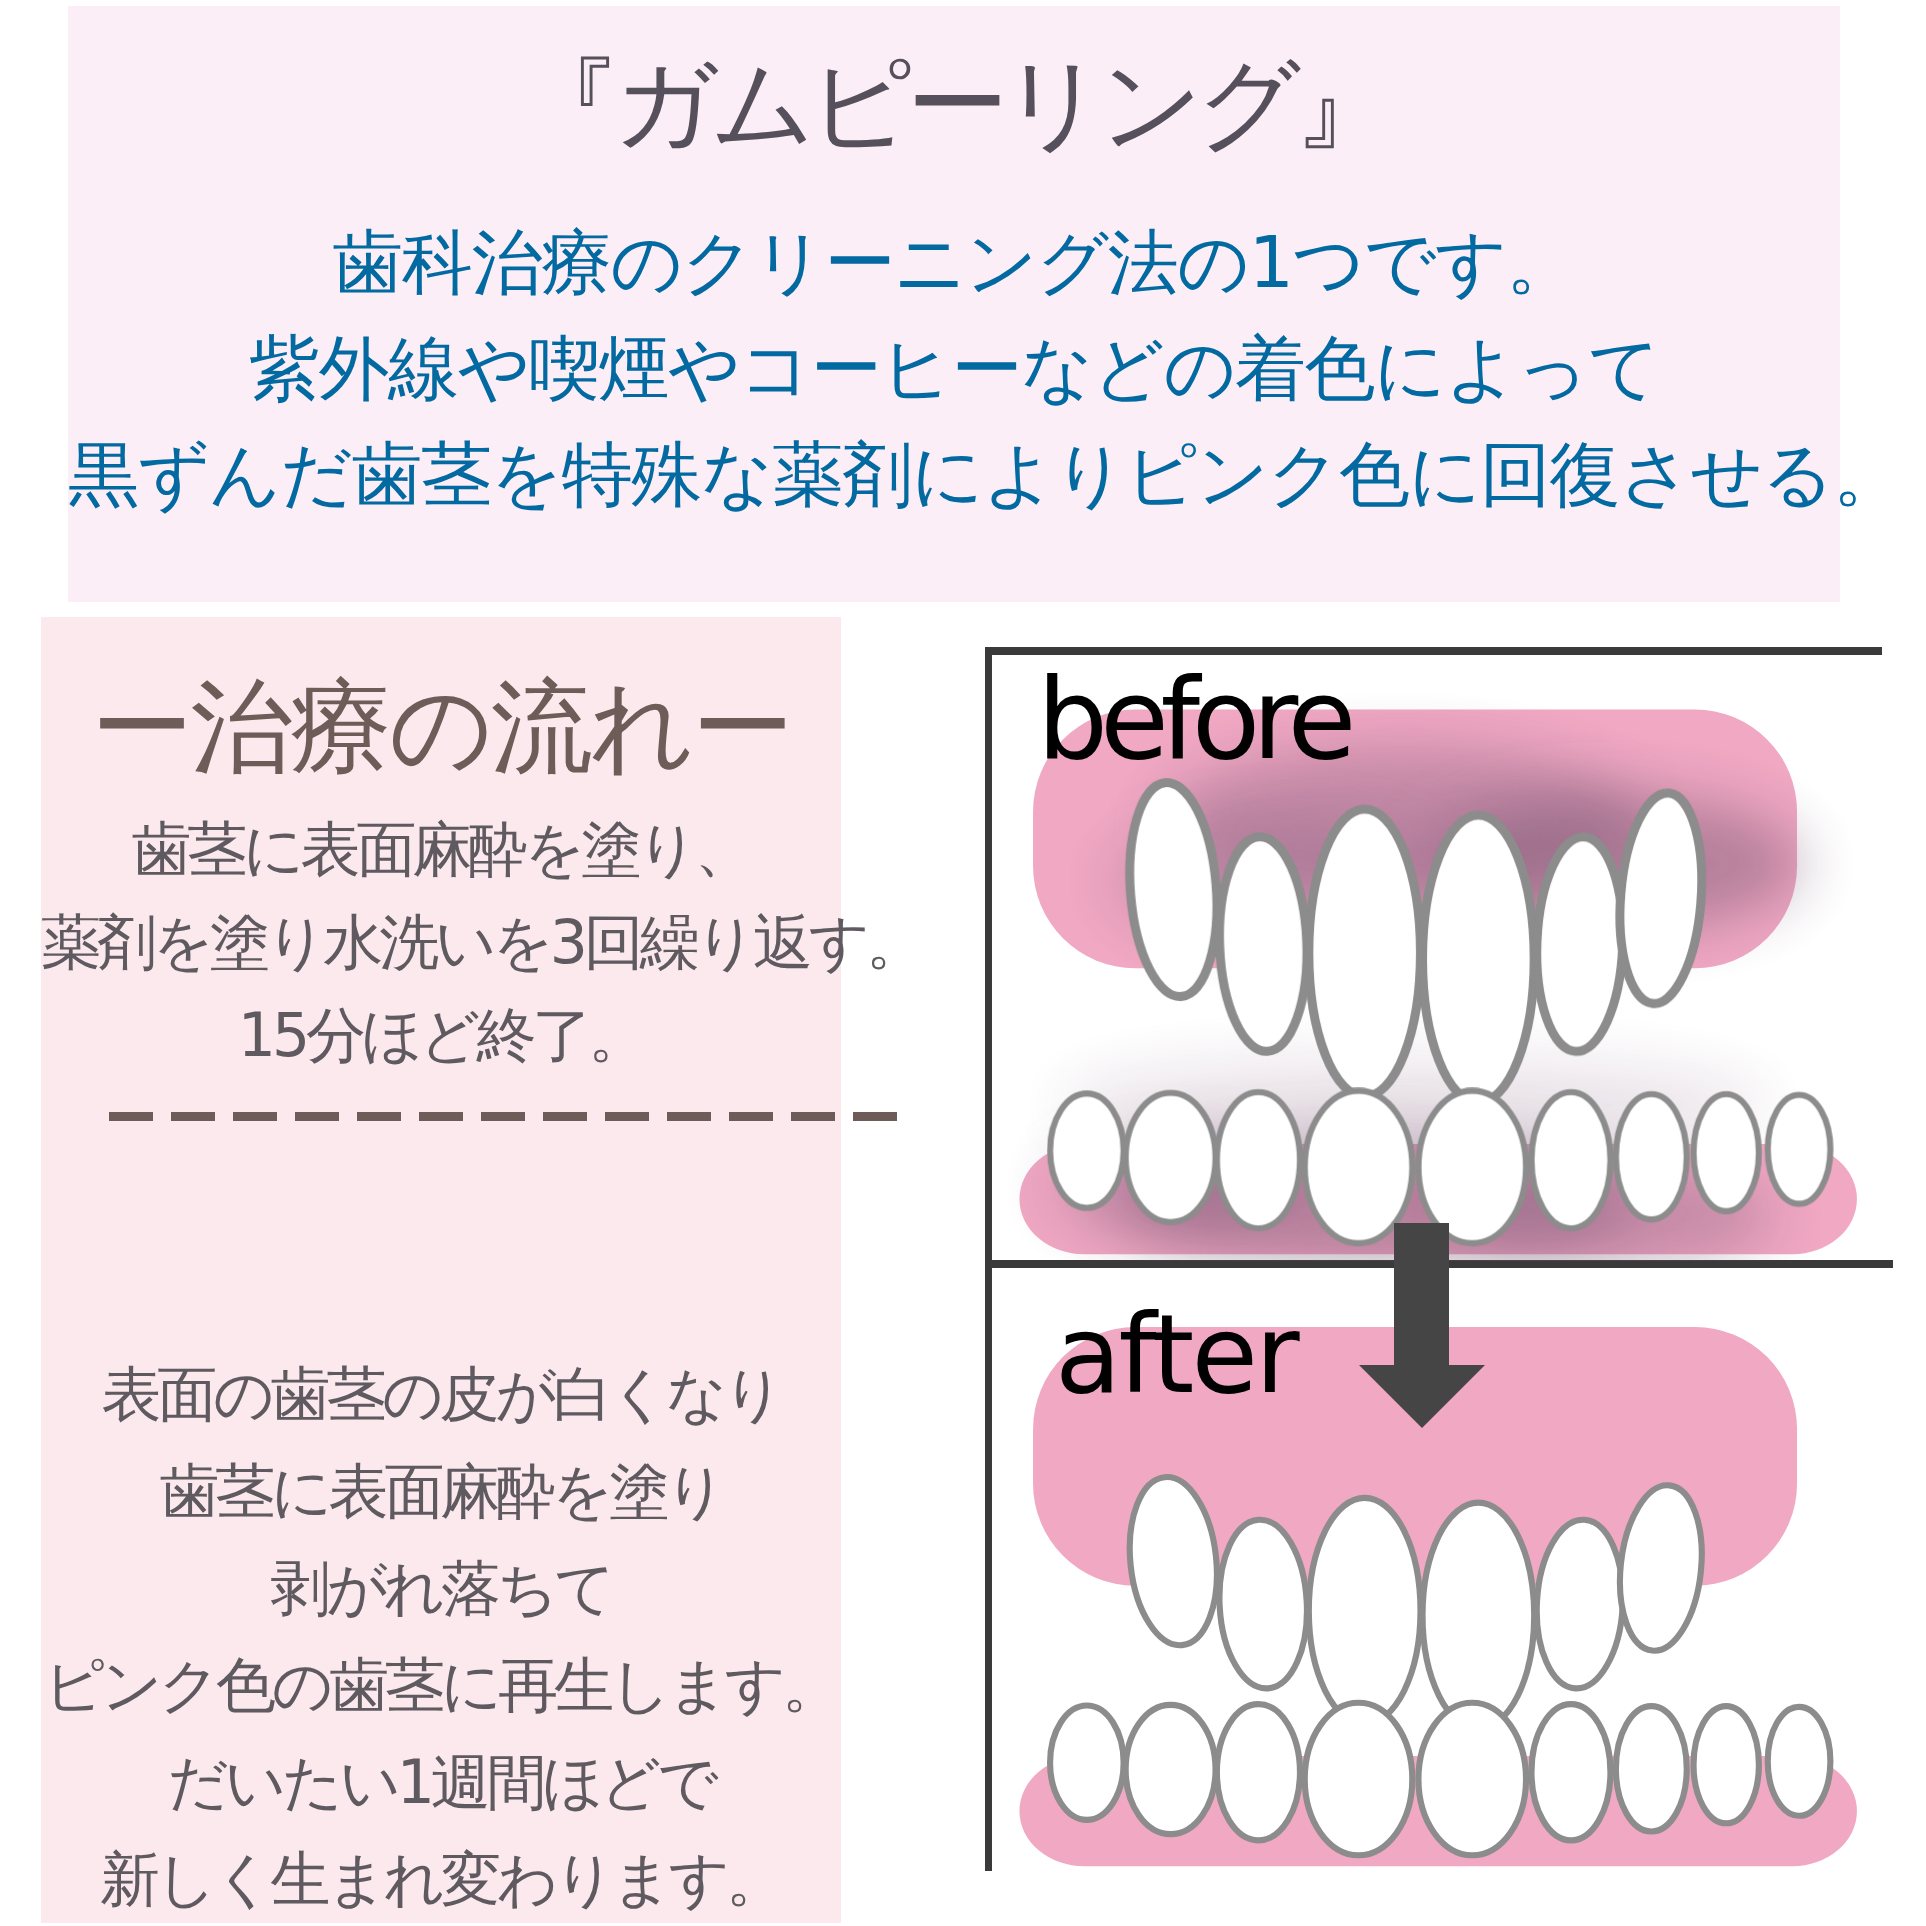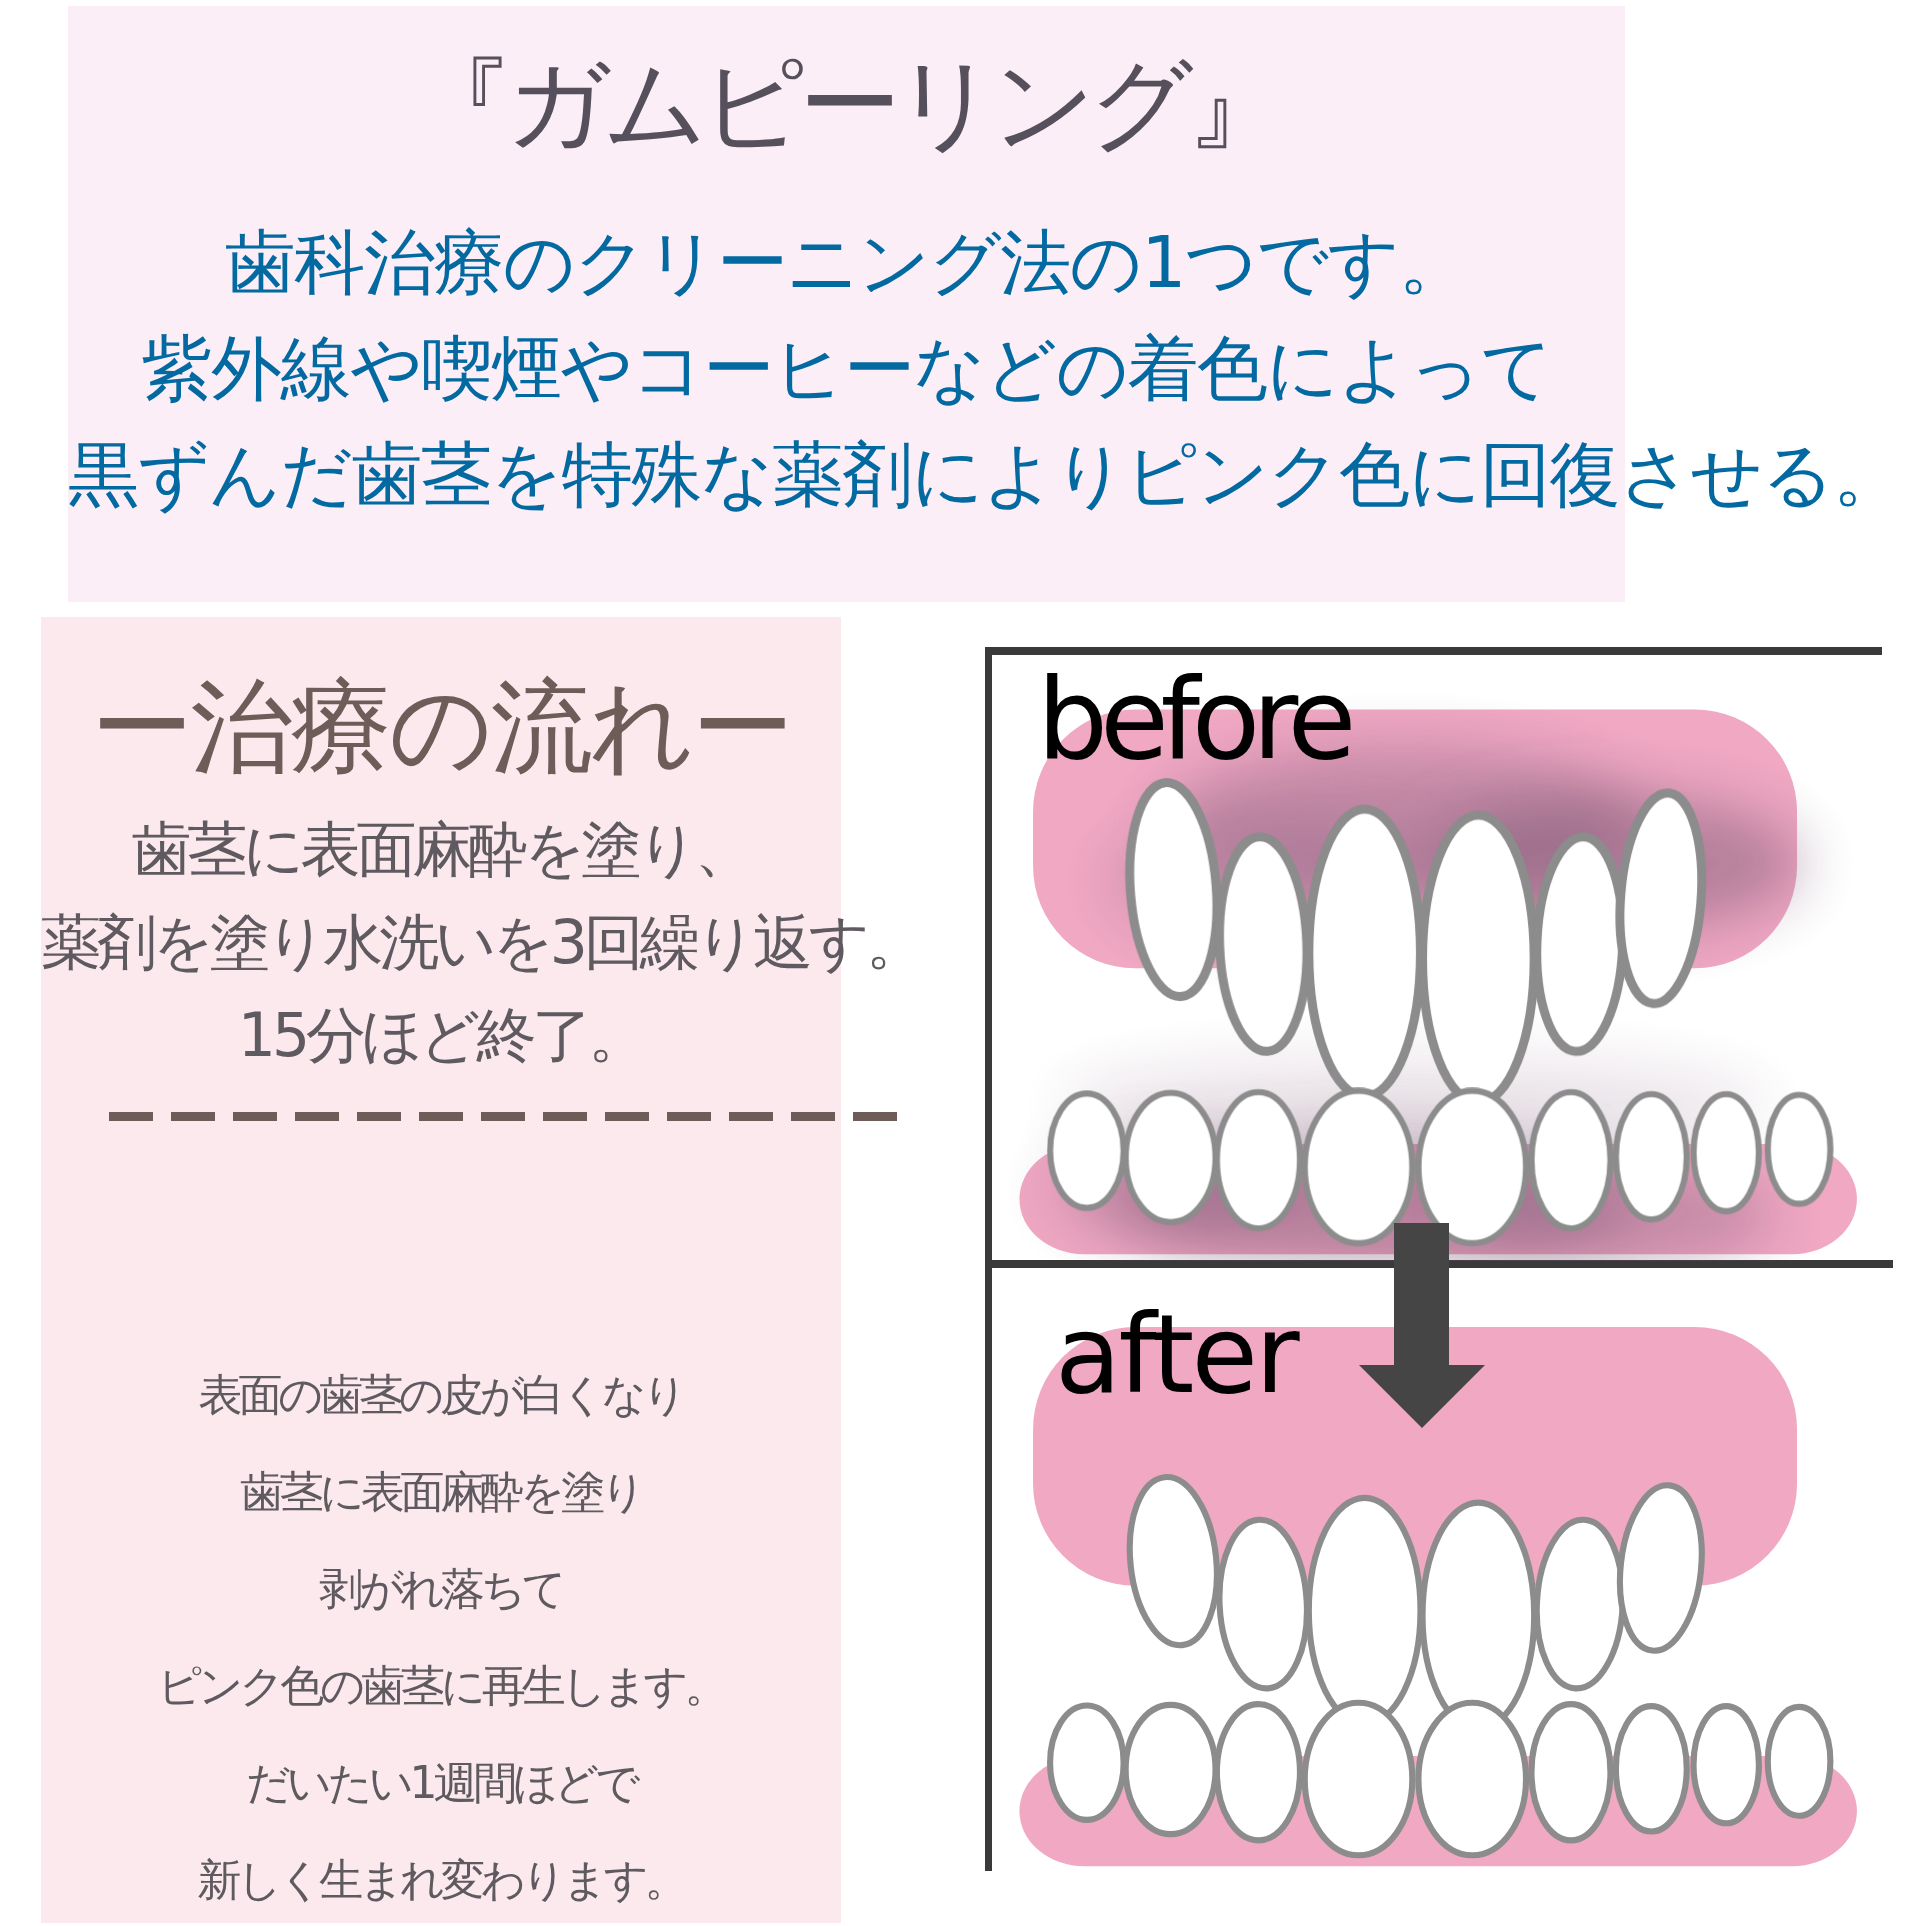--- a/index.html
+++ b/index.html
@@ -2,21 +2,21 @@
 <html style="font-size:11px"><head>
 <meta charset="utf-8">
 <style>
   html,body{margin:0;padding:0;background:#ffffff;}
   .canvas{
     position:relative;width:1926px;height:1926px;background:#ffffff;overflow:hidden;
     font-family:"DejaVu Sans",sans-serif;
   }
   
   .intro{
-    position:absolute;left:68px;top:5.5px;width:1557px;height:596px;
+    position:absolute;left:68px;top:5.5px;width:1772px;height:596px;
     background:#fceef7;
   }
   .intro-title{
     position:absolute;left:0;top:40px;width:100%;
     text-align:center;font-size:102px;line-height:116px;font-weight:500;
     letter-spacing:-6.8px;color:#55505b;margin:0;
   }
   .intro-lines{position:absolute;left:0;top:204px;width:100%;}
   .intro-lines .t-line{
     text-align:center;font-size:71px;line-height:106px;
@@ -34,21 +34,21 @@
   }
   .info-heading.flow{top:52px;}
   .info-heading.post{top:568px;}
   .flow-lines{position:absolute;left:0;top:186px;width:100%;}
   .flow-lines .t-line{
     text-align:center;font-size:60px;line-height:93px;
     letter-spacing:-4.1px;color:#5f5a5f;white-space:nowrap;
   }
   .after-lines{position:absolute;left:0;top:729px;width:100%;}
   .after-lines .t-line{
-    text-align:center;font-size:44px;line-height:97px;
+    text-align:center;font-size:60px;line-height:97px;
     letter-spacing:-4.1px;color:#5f5a5f;white-space:nowrap;
   }
   .dashed-divider{
     position:absolute;left:68px;top:495px;width:804px;height:8.9px;
     background:repeating-linear-gradient(to right,#6e5c58 0 44px,transparent 44px 62px);
   }
   
   .frame-line{position:absolute;background:#3a3a3a;}
   .frame-top{left:985px;top:647px;width:897px;height:8.2px;}
   .frame-mid{left:985px;top:1260px;width:908px;height:8.2px;}

